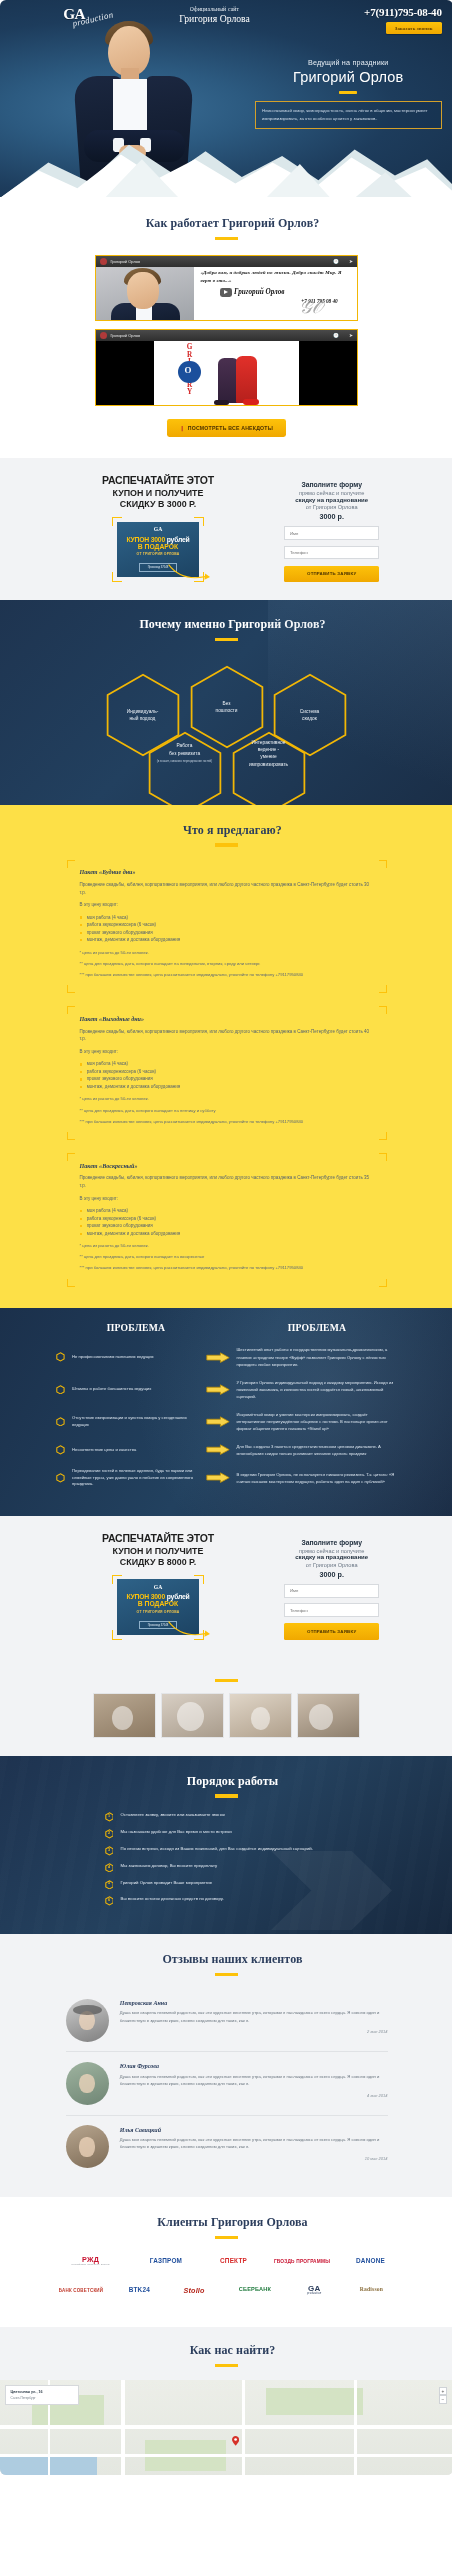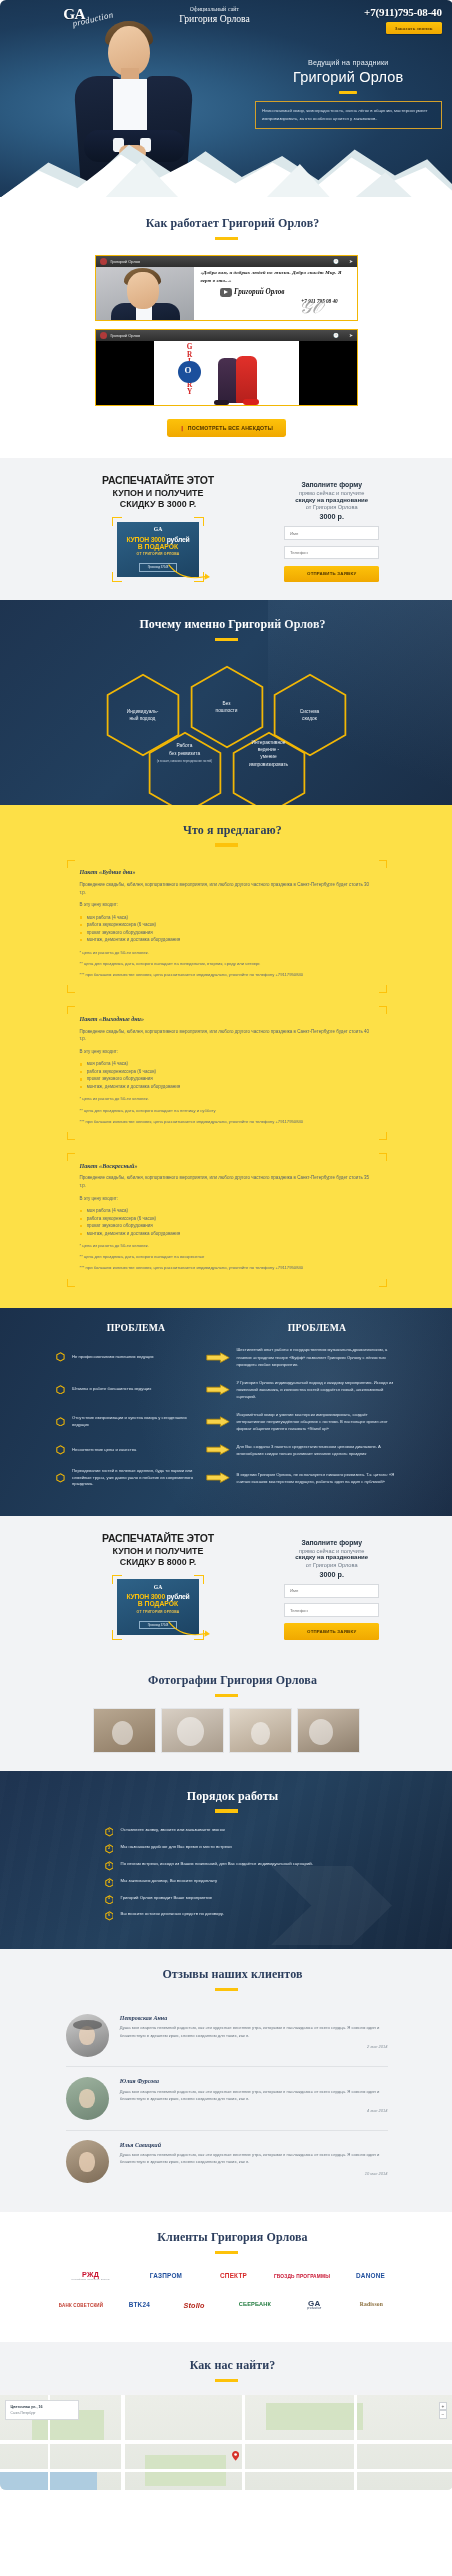--- a/index.html
+++ b/index.html
@@ -833,21 +833,20 @@
         <div class="cr-s">от Григория Орлова</div>
         <div class="cr-p">3000 р.</div>
         <input class="inp" placeholder="Имя" style="">
         <input class="inp" placeholder="Телефон" style="">
         <button class="btn-submit">ОТПРАВИТЬ ЗАЯВКУ</button>
       </div>
     </div>
   </section>
 
   <section class="photos">
-    <h2 class="sec-title">Фотографии Григория Орлова</h2>
     <div class="sec-dash"></div>
     <div class="photo-row">
       <div class="photo ph-a">
           <span class="ph-blob" style="left:17.7px;top:11.3px;width:21px;height:24px;"></span>
         </div>
       <div class="photo ph-b">
           <span class="ph-blob" style="left:14.5px;top:8px;width:27px;height:29px;"></span>
         </div>
       <div class="photo ph-c">
           <span class="ph-blob" style="left:21px;top:13px;width:19.3px;height:22.5px;"></span>

